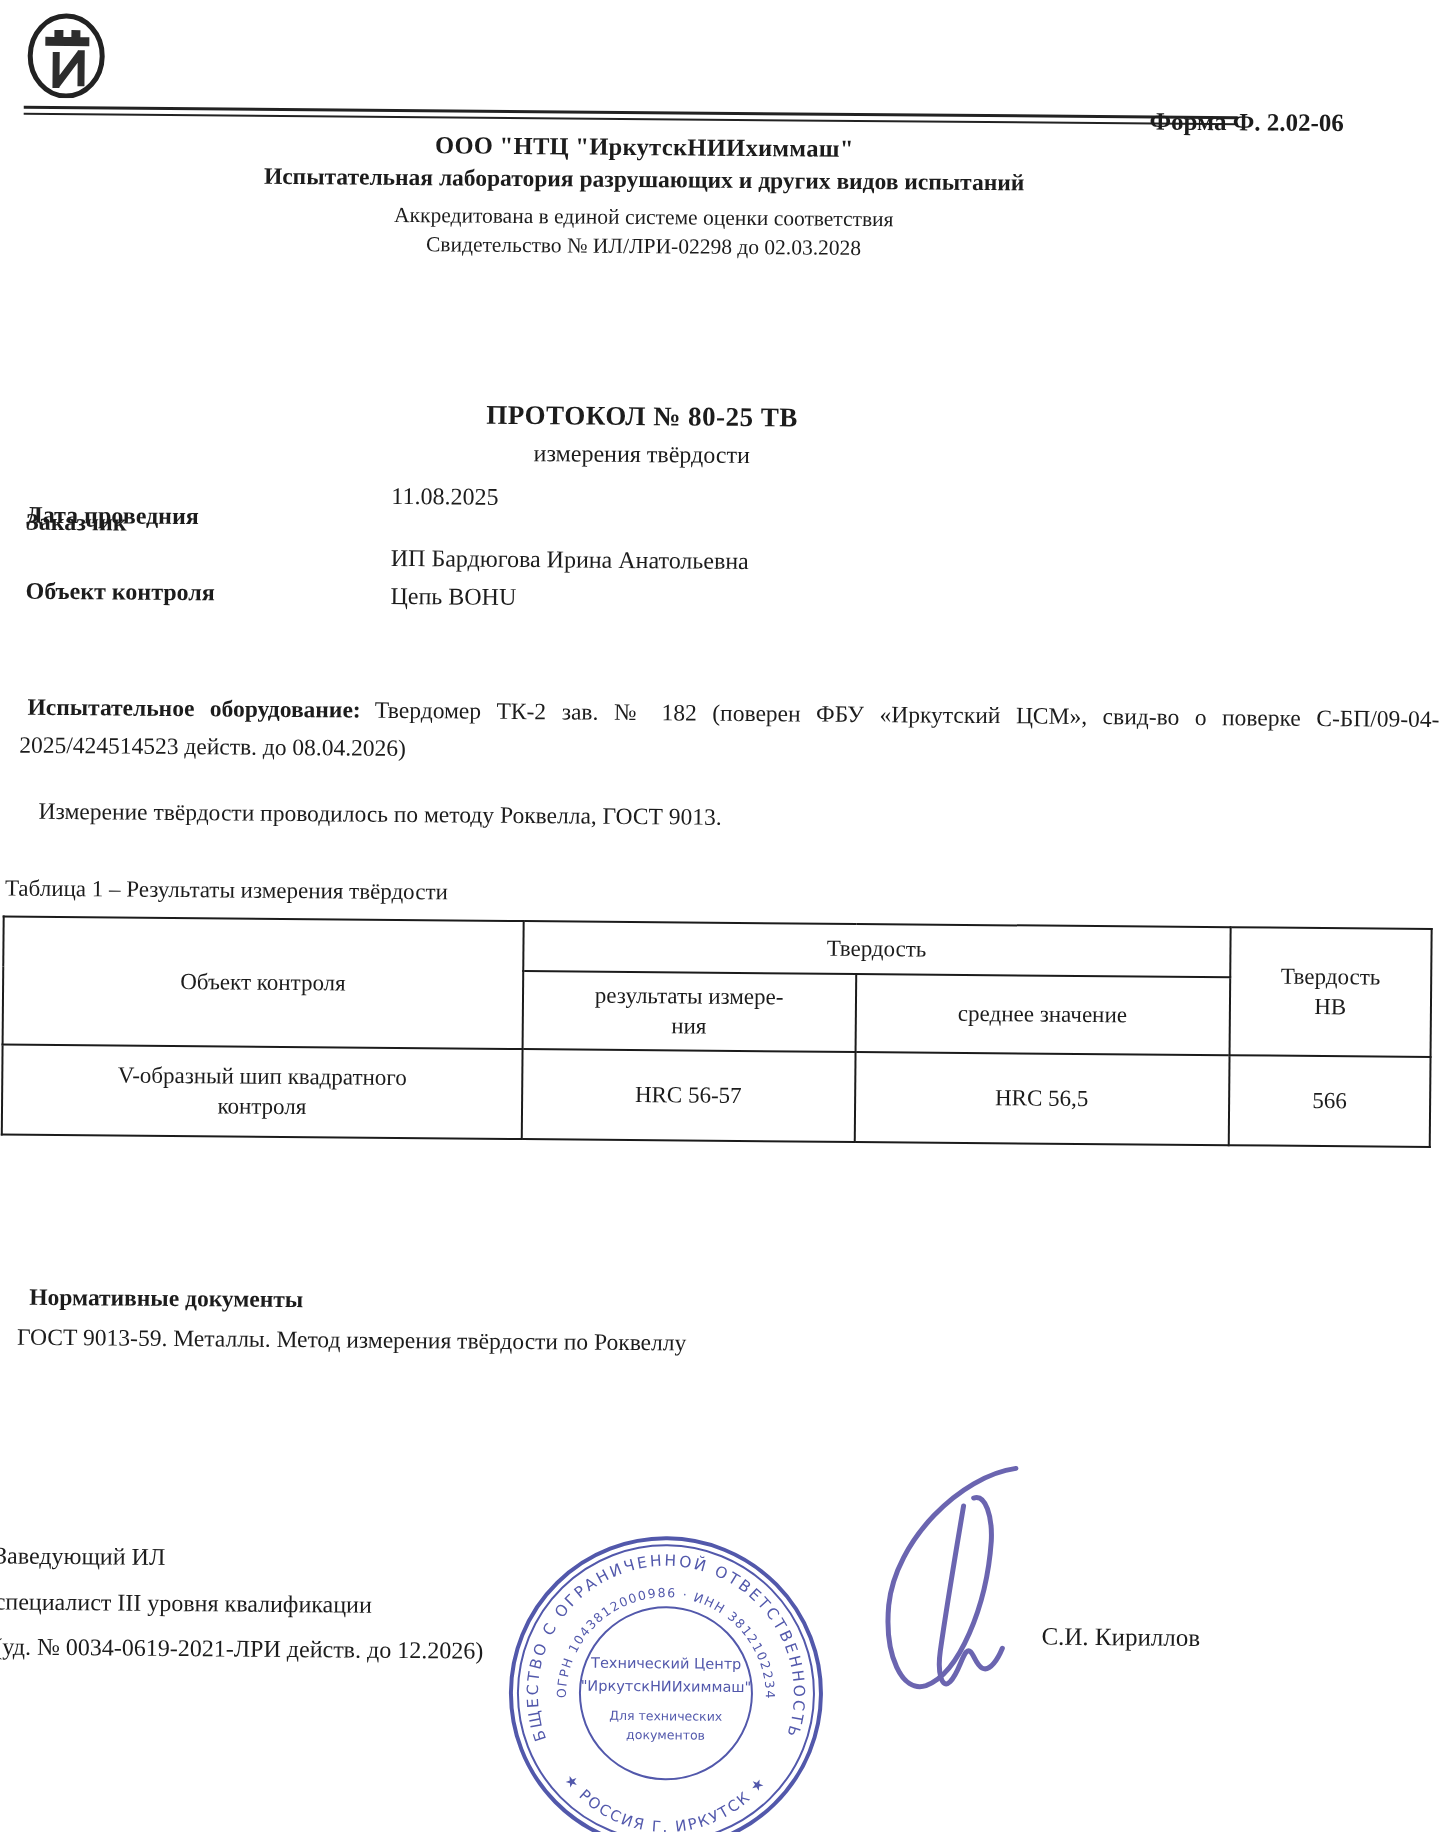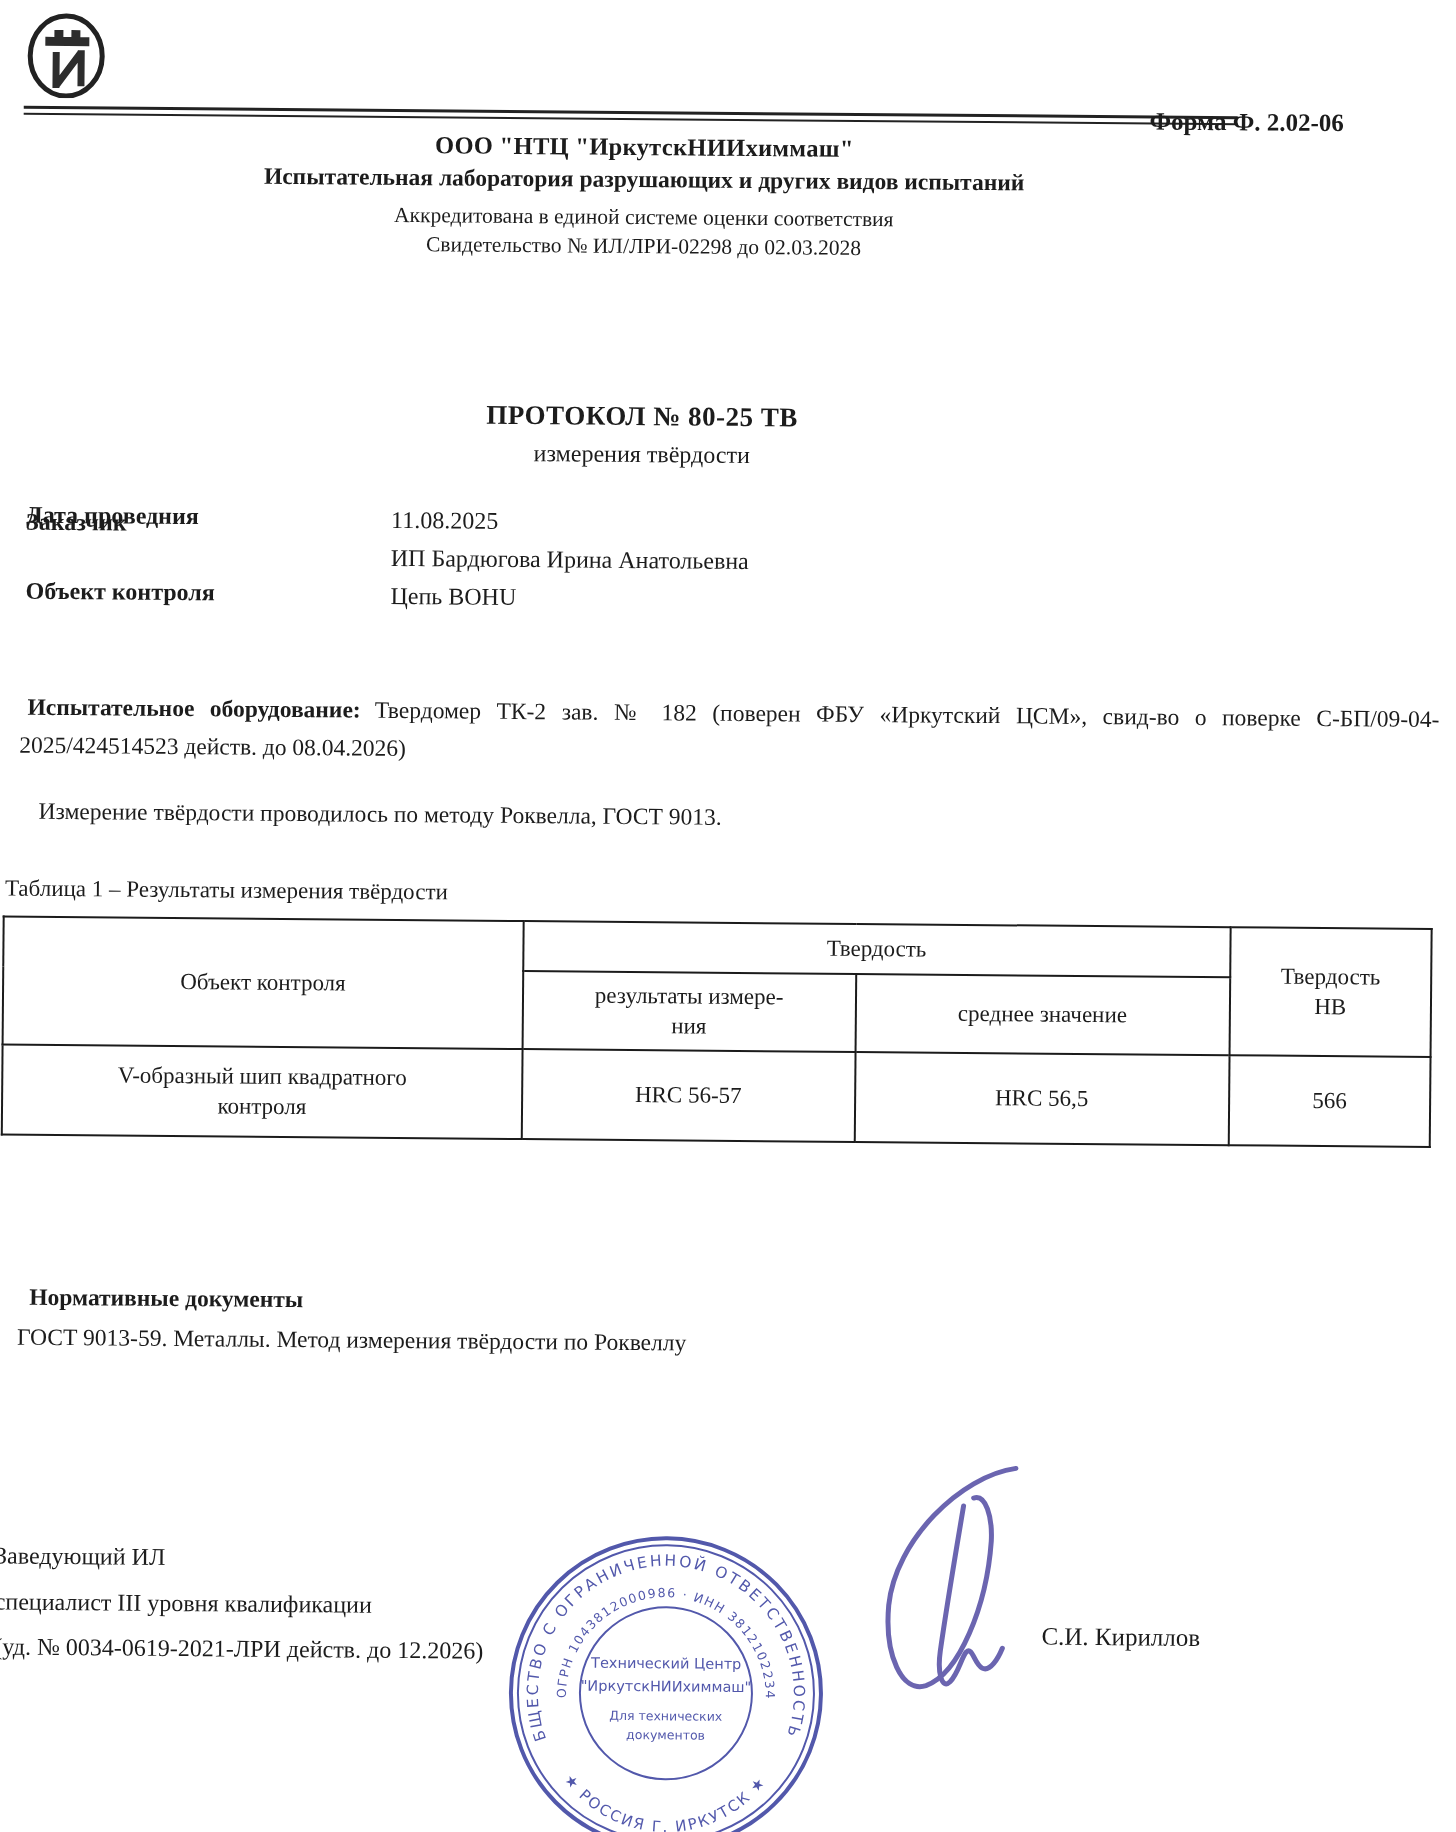--- a/index.html
+++ b/index.html
@@ -62,21 +62,21 @@
 
   <div class="abs center-band company b">ООО "НТЦ "ИркутскНИИхиммаш"</div>
   <div class="abs center-band lab b">Испытательная лаборатория разрушающих и других видов испытаний</div>
   <div class="abs center-band acc1">Аккредитована в единой системе оценки соответствия</div>
   <div class="abs center-band acc2">Свидетельство № ИЛ/ЛРИ-02298 до 02.03.2028</div>
 
   <div class="abs center-band title b">ПРОТОКОЛ № 80-25 ТВ</div>
   <div class="abs center-band subtitle">измерения твёрдости</div>
 
   <div class="abs fieldlbl" style="top:502px;">Дата проведния</div>
-  <div class="abs fieldval" style="top:504px;">11.08.2025</div>
+  <div class="abs fieldval" style="top:480px;">11.08.2025</div>
   <div class="abs fieldlbl" style="top:509px;text-align:center;">Заказчик</div>
   <div class="abs fieldval" style="top:542px;">ИП Бардюгова Ирина Анатольевна</div>
   <div class="abs fieldlbl" style="top:578px;">Объект контроля</div>
   <div class="abs fieldval" style="top:580px;">Цепь BOHU</div>
 
   <div class="abs equip">
     <span class="lbl">Испытательное оборудование:</span><span>Твердомер ТК-2 зав. № 182 (поверен ФБУ «Иркутский ЦСМ», свид-во о поверке С-БП/09-04-2025/424514523 действ. до 08.04.2026)</span>
   </div>
 
   <div class="abs method">Измерение твёрдости проводилось по методу Роквелла, ГОСТ 9013.</div>

